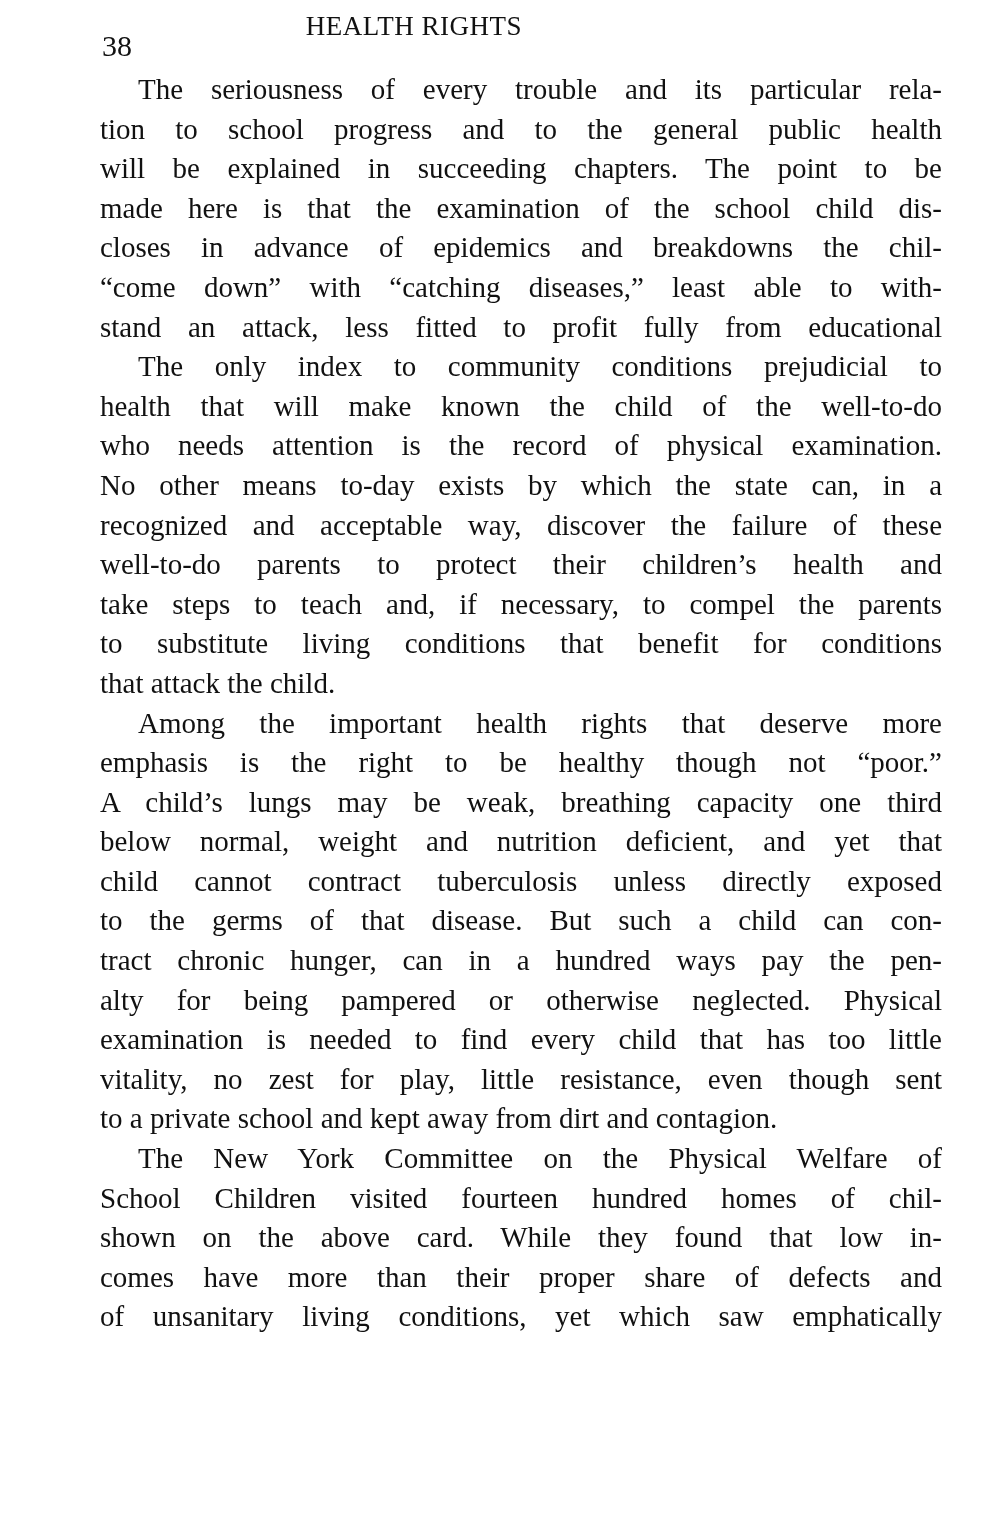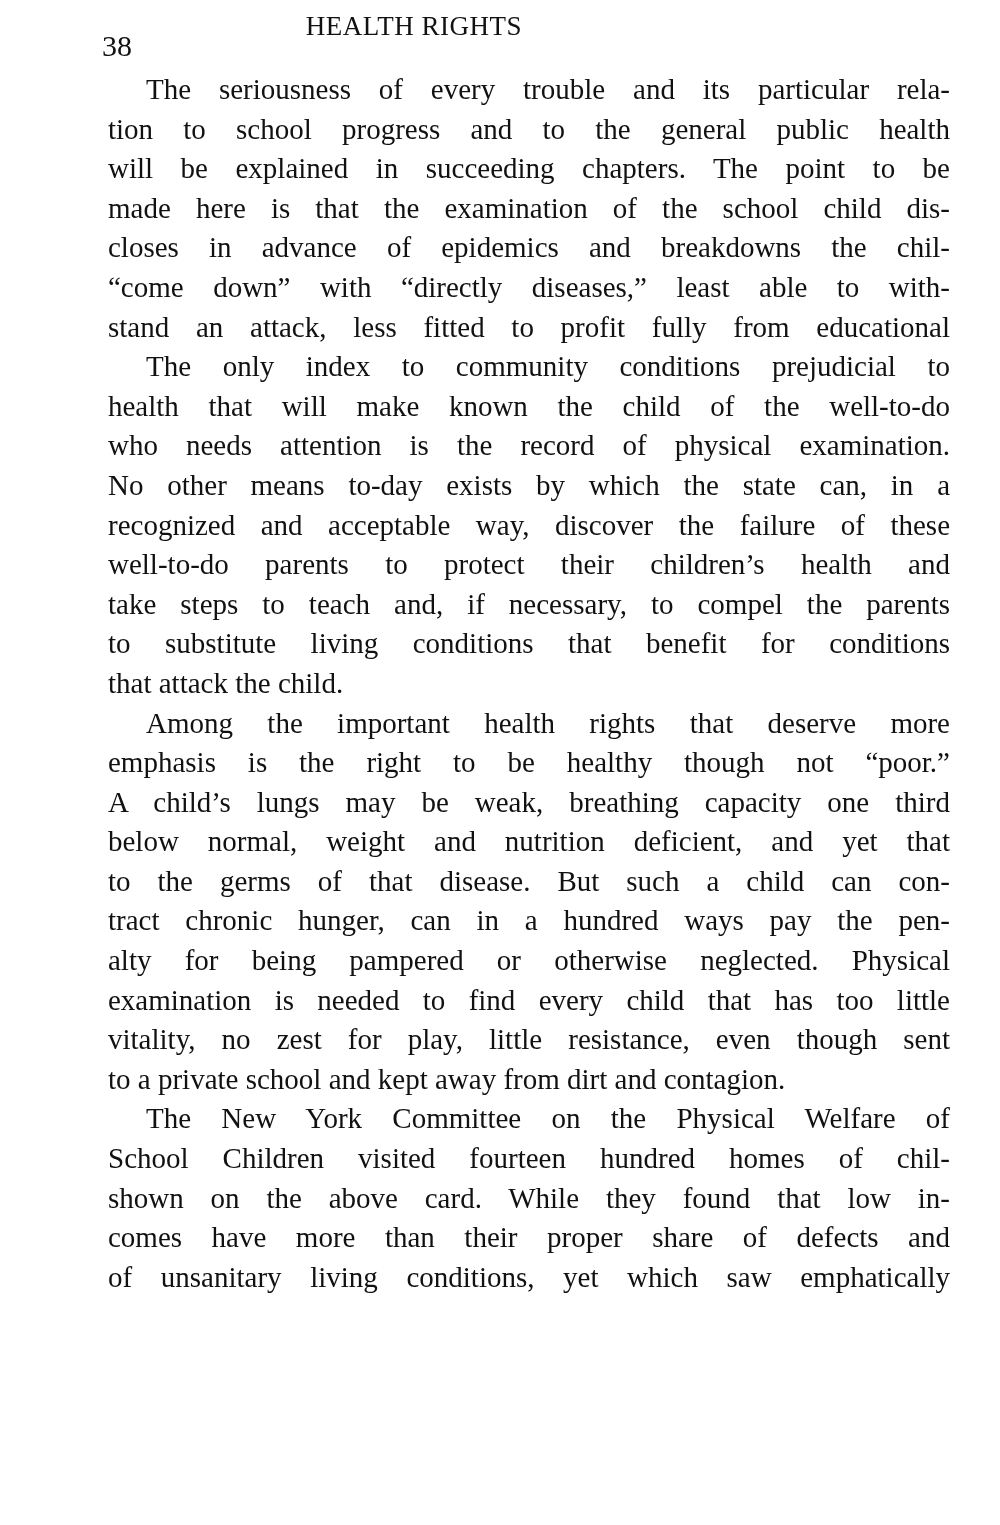--- a/index.html
+++ b/index.html
@@ -37,21 +37,21 @@
       text-align: center;
       top: 4px;
       font-size: 27px;
       line-height: 32px;
       letter-spacing: 0.5px;
       padding-left: 24px;
       box-sizing: border-box;
     }
     .text-block {
       position: absolute;
-      left: 108px;
+      left: 100px;
       top: 70px;
       width: 842px;
     }
     .line {
       display: block;
       height: 39.6px;
       line-height: 39.6px;
       font-size: 29px;
       white-space: nowrap;
       text-align: justify;
@@ -73,41 +73,42 @@
 </div>
 
 <div class="text-block">
 
   <div>
     <span class="line indent">The seriousness of every trouble and its particular rela-</span>
     <span class="line">tion to school progress and to the general public health</span>
     <span class="line">will be explained in succeeding chapters.  The point to be</span>
     <span class="line">made here is that the examination of the school child dis-</span>
     <span class="line">closes in advance of epidemics and breakdowns the chil-</span>
-    <span class="line">“come down” with “directly diseases,” least able to with-</span>
+    <span class="line">“come down” with “catching diseases,” least able to with-</span>
     <span class="line">stand an attack, less fitted to profit fully from educational</span>
   </div>
 
   <div>
     <span class="line indent">The only index to community conditions prejudicial to</span>
     <span class="line">health that will make known the child of the well-to-do</span>
     <span class="line">who needs attention is the record of physical examination.</span>
     <span class="line">No other means to-day exists by which the state can, in a</span>
     <span class="line">recognized and acceptable way, discover the failure of these</span>
     <span class="line">well-to-do parents to protect their children’s health and</span>
     <span class="line">take steps to teach and, if necessary, to compel the parents</span>
     <span class="line">to substitute living conditions that benefit for conditions</span>
     <span class="line last">that attack the child.</span>
   </div>
 
   <div>
     <span class="line indent">Among the important health rights that deserve more</span>
     <span class="line">emphasis is the right to be healthy though not “poor.”</span>
     <span class="line">A child’s lungs may be weak, breathing capacity one third</span>
     <span class="line">below normal, weight and nutrition deficient, and yet that</span>
+    <span class="line">child cannot contract tuberculosis unless directly exposed</span>
     <span class="line">to the germs of that disease.  But such a child can con-</span>
     <span class="line">tract chronic hunger, can in a hundred ways pay the pen-</span>
     <span class="line">alty for being pampered or otherwise neglected.  Physical</span>
     <span class="line">examination is needed to find every child that has too little</span>
     <span class="line">vitality, no zest for play, little resistance, even though sent</span>
     <span class="line last">to a private school and kept away from dirt and contagion.</span>
   </div>
 
   <div>
     <span class="line indent">The New York Committee on the Physical Welfare of</span>

